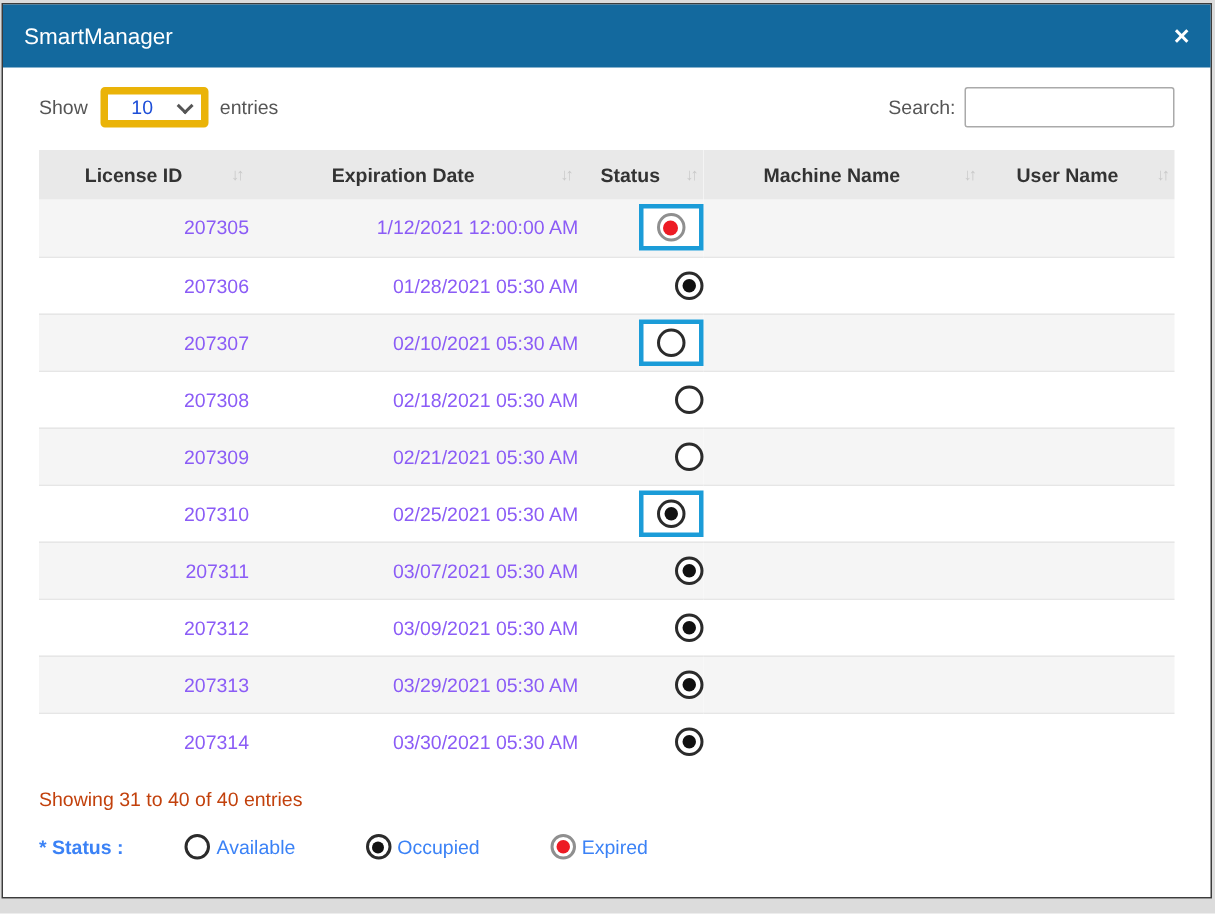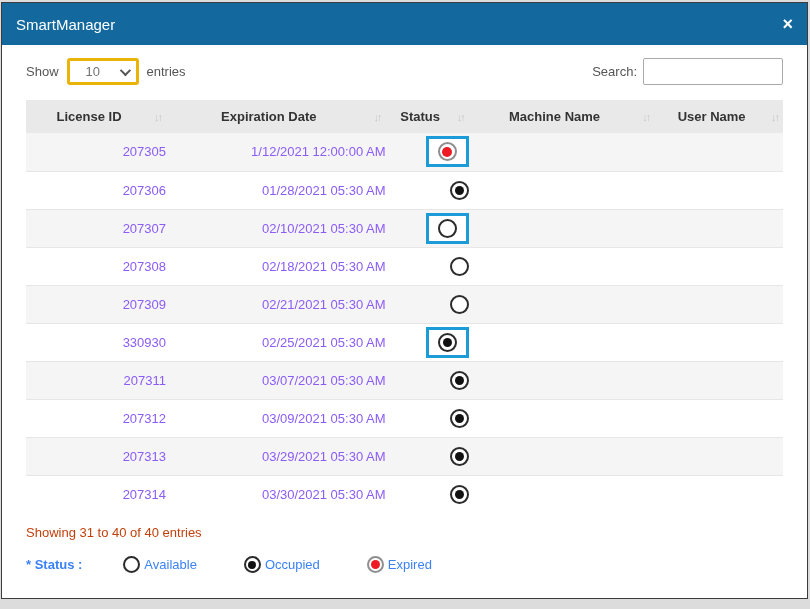--- a/index.html
+++ b/index.html
@@ -16,22 +16,22 @@
   }
   .titlebar .title { color:#ffffff; font-size:15px; }
   .titlebar .close { color:#ffffff; font-size:18px; font-weight:bold; cursor:pointer; line-height:1; }
 
   .dlg-body { padding:0 24px; }
 
   .controls { margin-top:13px; display:flex; align-items:flex-start; justify-content:space-between; height:30px; }
   .length { display:flex; align-items:center; gap:8px; color:#555; font-size:13px; }
   .select-box {
     display:inline-flex; align-items:center; justify-content:space-between;
-    width:72px; height:27px; border:3px solid #eab308; border-radius:3px;
-    padding:0 8px 0 16px; background:#fff; color:#737373; font-size:13px; cursor:pointer;
+    width:72px; height:27px; border:5px solid #eab308; border-radius:3px;
+    padding:0 8px 0 16px; background:#fff; color:#1d4ed8; font-size:13px; cursor:pointer;
   }
   .chev { width:8px; height:8px; border-right:2px solid #555; border-bottom:2px solid #555;
     transform:rotate(45deg) translateY(-2px); display:inline-block; }
   .search-box { display:flex; align-items:center; gap:6px; color:#555; font-size:13px; }
   .search-box input {
     width:140px; height:27px; border:1px solid #aaa; border-radius:2px;
     font-size:13px; padding:0 6px; outline:none;
   }
 
   table { width:100%; border-collapse:collapse; margin-top:12px; table-layout:fixed; font-size:13px; }
@@ -148,21 +148,21 @@
             <td></td>
           </tr>
           <tr>
             <td>207309</td>
             <td>02/21/2021 05:30 AM</td>
             <td><span class="radio available"></span></td>
             <td></td>
             <td></td>
           </tr>
           <tr>
-            <td>330930</td>
+            <td>207310</td>
             <td>02/25/2021 05:30 AM</td>
             <td><span class="hl">
                 <span class="radio occupied"></span>
               </span></td>
             <td></td>
             <td></td>
           </tr>
           <tr>
             <td>207311</td>
             <td>03/07/2021 05:30 AM</td>

